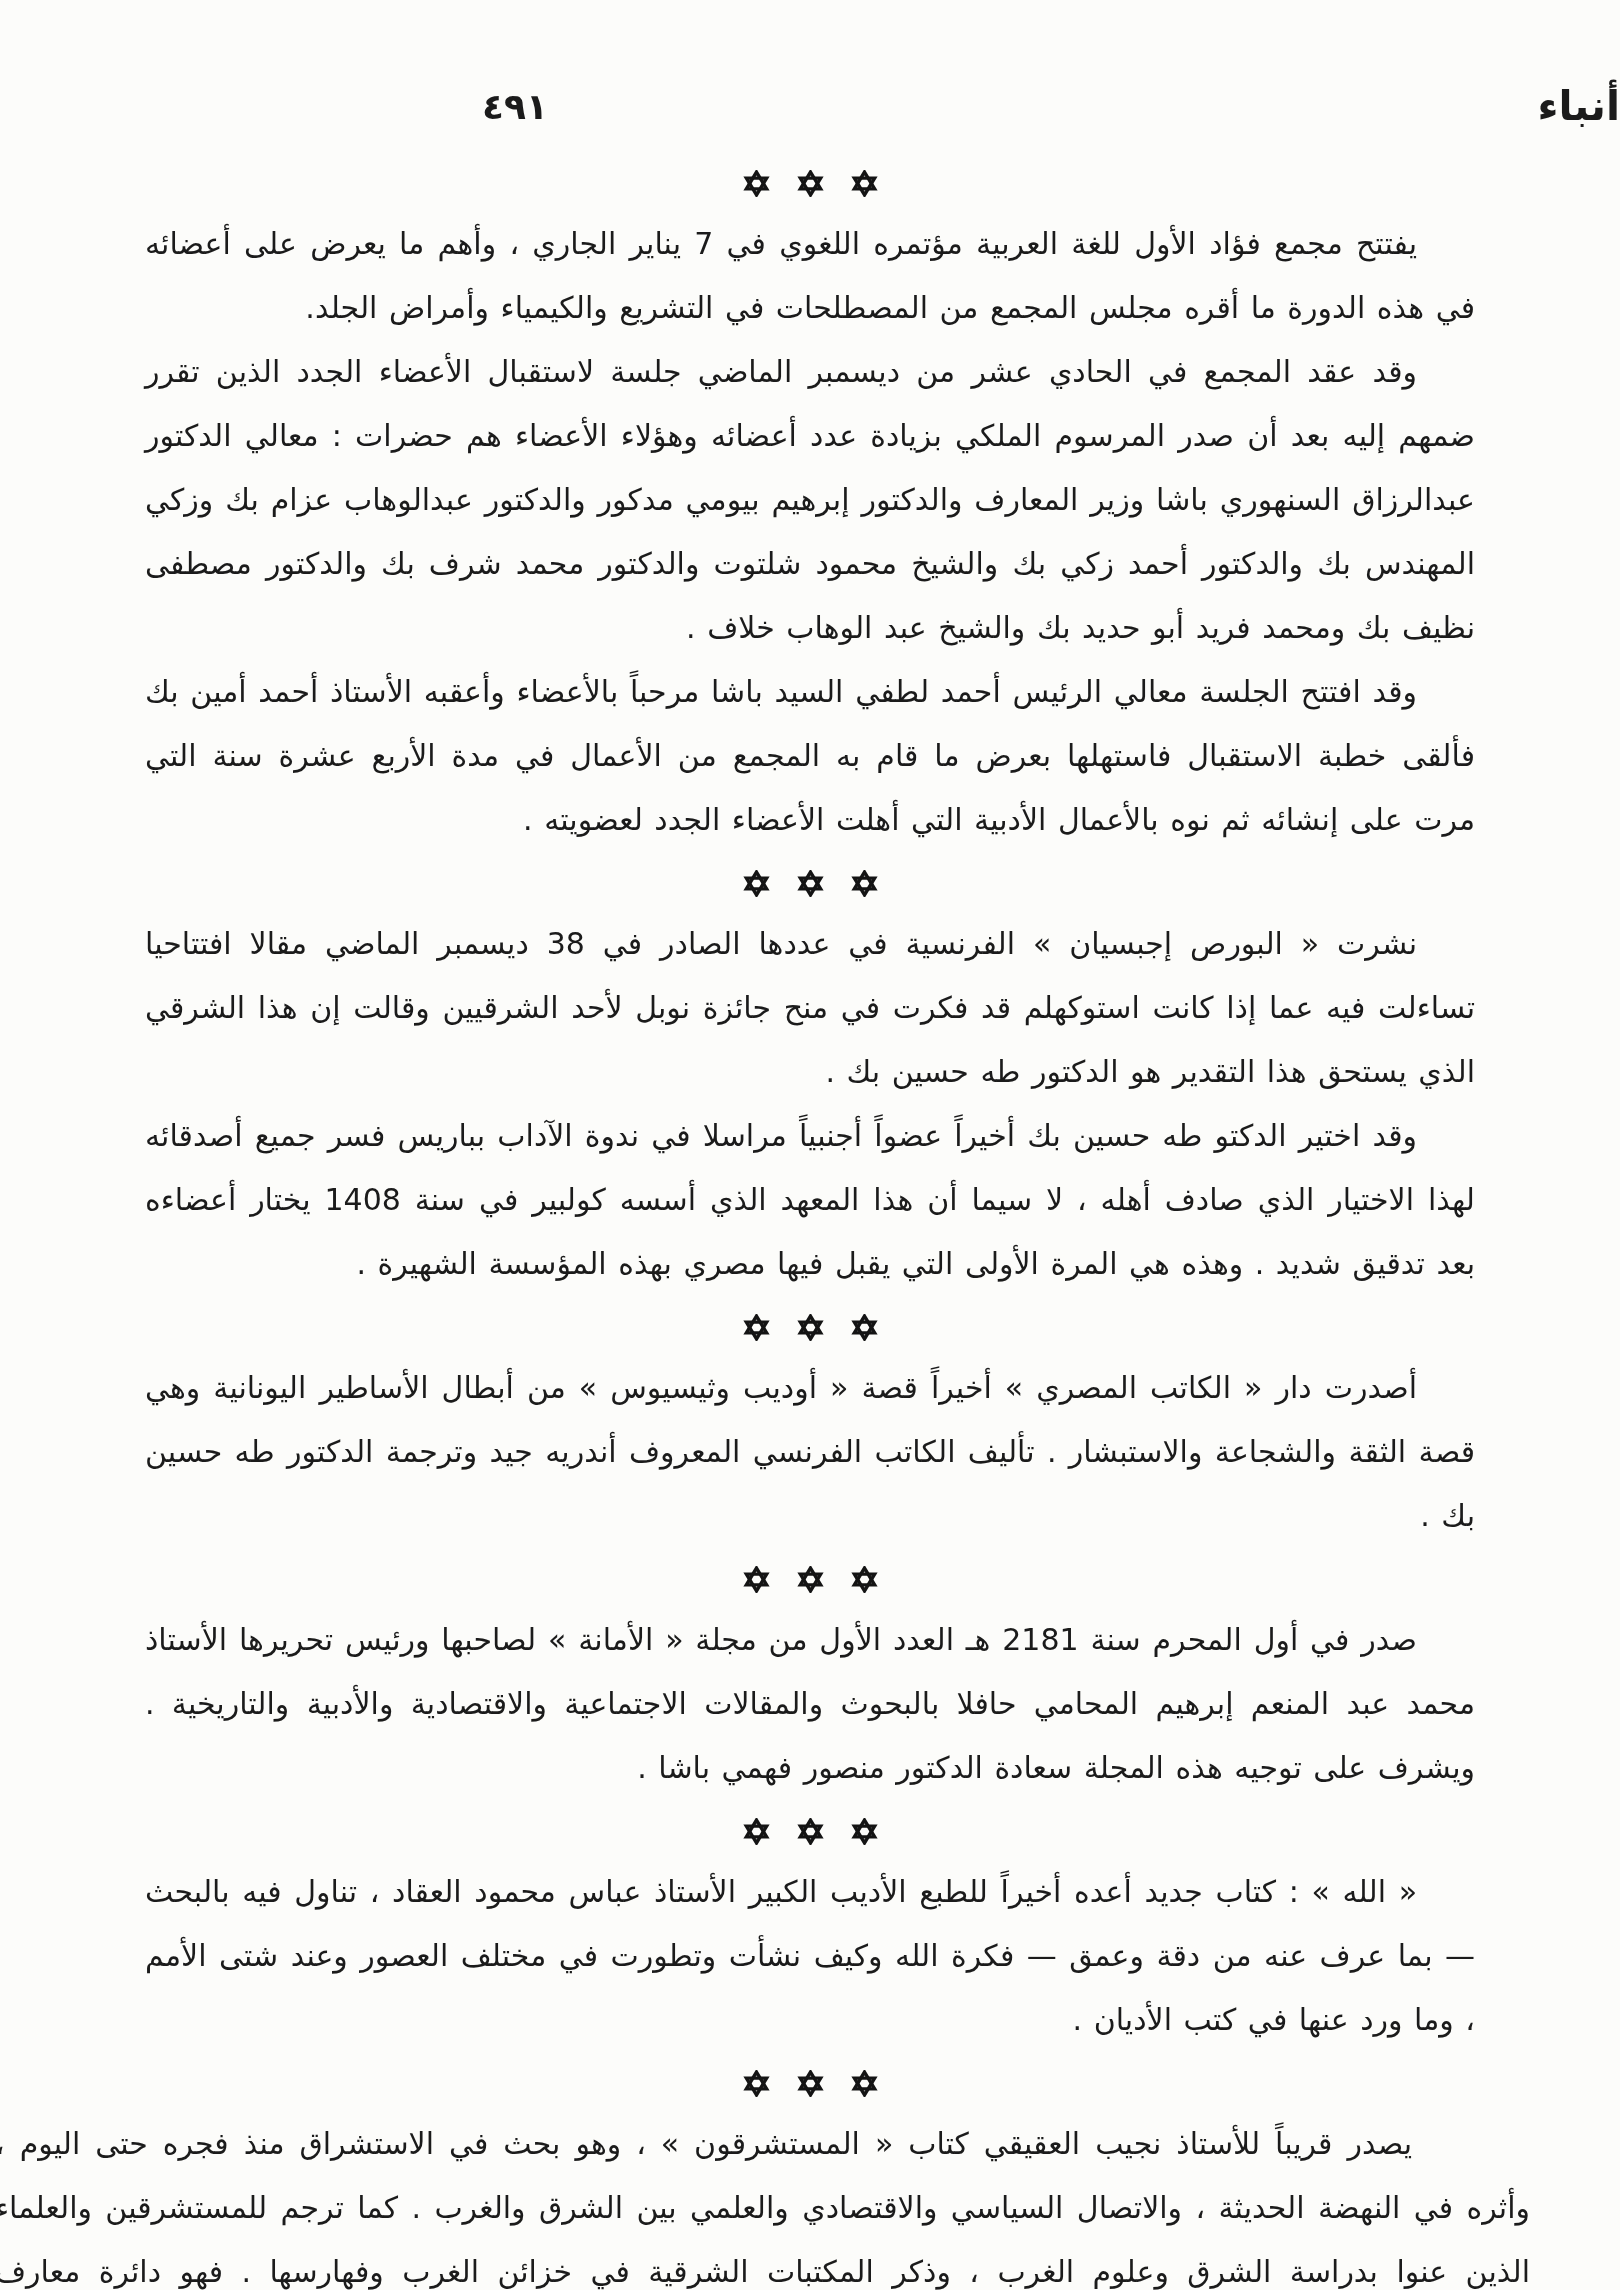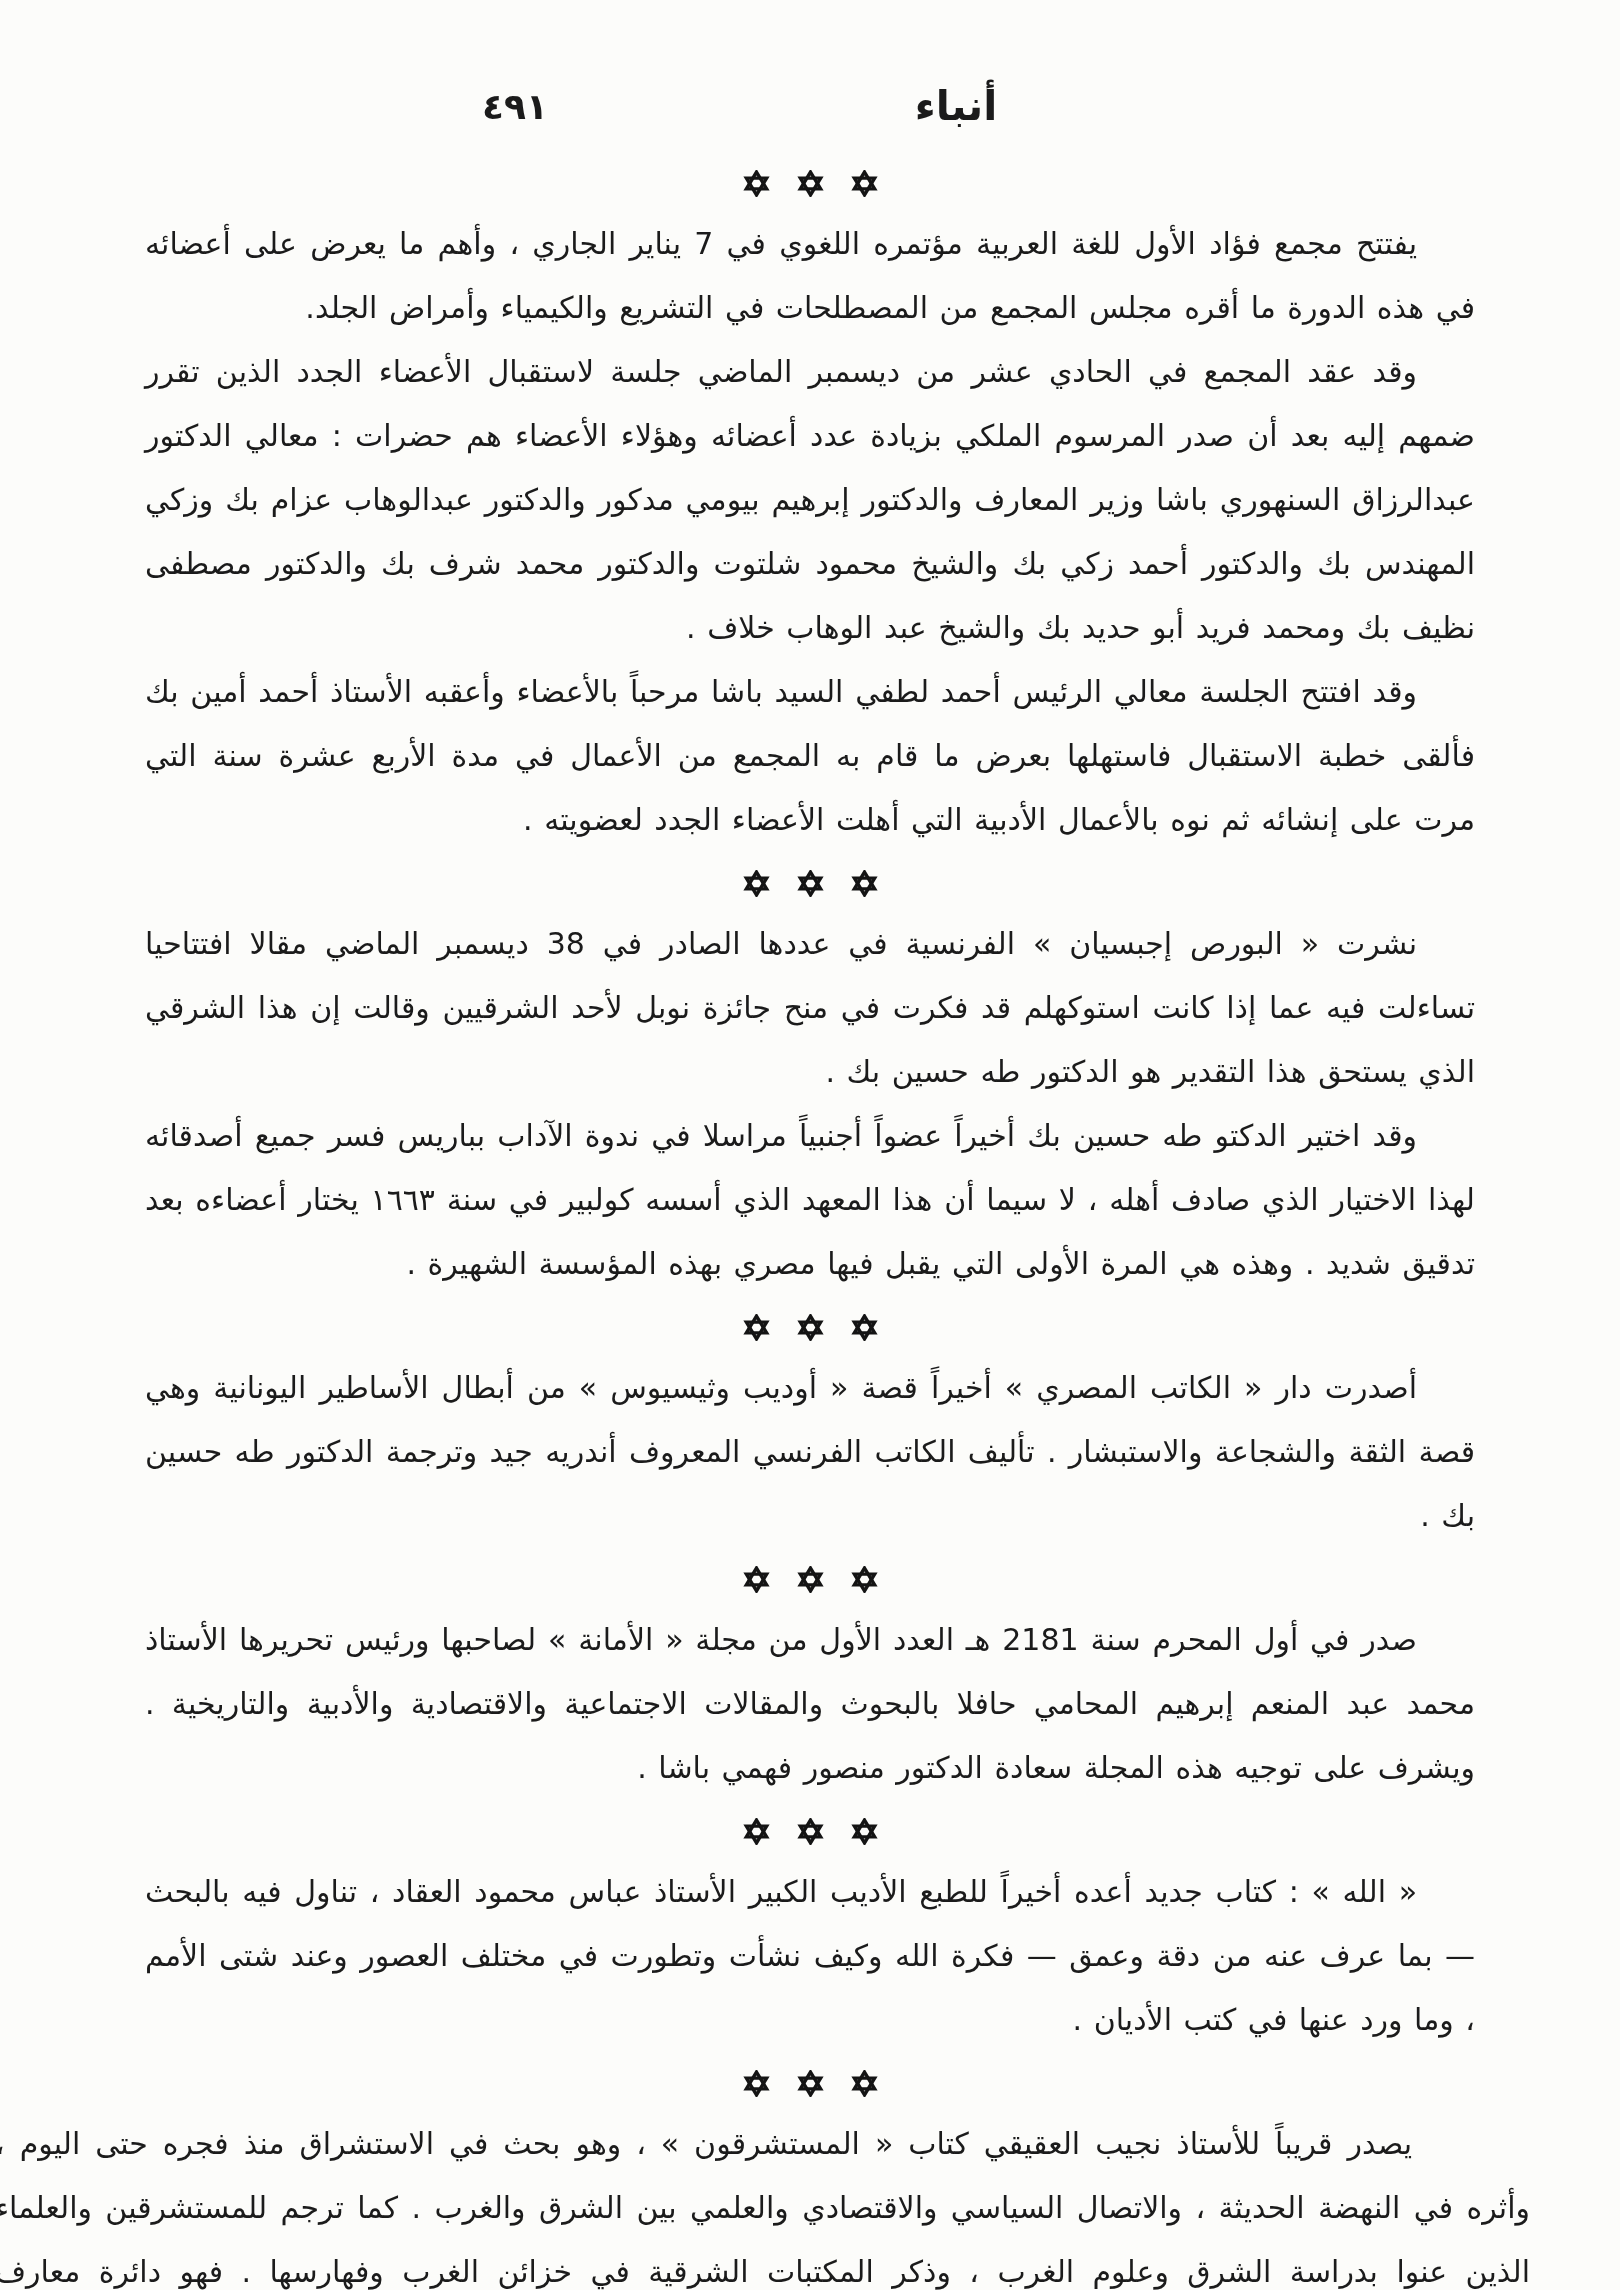--- a/index.html
+++ b/index.html
@@ -26,21 +26,21 @@
     font-size: 36px;
     font-weight: bold;
     direction: rtl;
     letter-spacing: 2px;
   }
   .page-title {
     position: absolute;
     top: 82px;
     left: 0;
     right: 0;
-    text-align: center;
+    text-align: right;
     font-size: 41px;
     font-weight: bold;
   }
   .content {
     position: absolute;
     top: 152px;
     right: 145px;
     width: 1330px;
     direction: rtl;
     text-align: justify;
@@ -120,21 +120,21 @@
           <path d="M12 22.2 L3 7.2 H21 Z"></path>
         </svg>
       <svg viewBox="0 0 24 24">
           <path d="M12 1.8 L21 16.8 H3 Z"></path>
           <path d="M12 22.2 L3 7.2 H21 Z"></path>
         </svg>
     </div>
 
     <section>
       <p>نشرت « البورص إجبسيان » الفرنسية في عددها الصادر في 38 ديسمبر الماضي مقالا افتتاحيا تساءلت فيه عما إذا كانت استوكهلم قد فكرت في منح جائزة نوبل لأحد الشرقيين وقالت إن هذا الشرقي الذي يستحق هذا التقدير هو الدكتور طه حسين بك .</p>
-      <p>وقد اختير الدكتو طه حسين بك أخيراً عضواً أجنبياً مراسلا في ندوة الآداب بباريس فسر جميع أصدقائه لهذا الاختيار الذي صادف أهله ، لا سيما أن هذا المعهد الذي أسسه كولبير في سنة ١٦٦٣ يختار أعضاءه بعد تدقيق شديد . وهذه هي المرة الأولى التي يقبل فيها مصري بهذه المؤسسة الشهيرة .</p>
+      <p>وقد اختير الدكتو طه حسين بك أخيراً عضواً أجنبياً مراسلا في ندوة الآداب بباريس فسر جميع أصدقائه لهذا الاختيار الذي صادف أهله ، لا سيما أن هذا المعهد الذي أسسه كولبير في سنة 1408 يختار أعضاءه بعد تدقيق شديد . وهذه هي المرة الأولى التي يقبل فيها مصري بهذه المؤسسة الشهيرة .</p>
     </section>
 
     <div class="sep">
       <svg viewBox="0 0 24 24">
           <path d="M12 1.8 L21 16.8 H3 Z"></path>
           <path d="M12 22.2 L3 7.2 H21 Z"></path>
         </svg>
       <svg viewBox="0 0 24 24">
           <path d="M12 1.8 L21 16.8 H3 Z"></path>
           <path d="M12 22.2 L3 7.2 H21 Z"></path>

